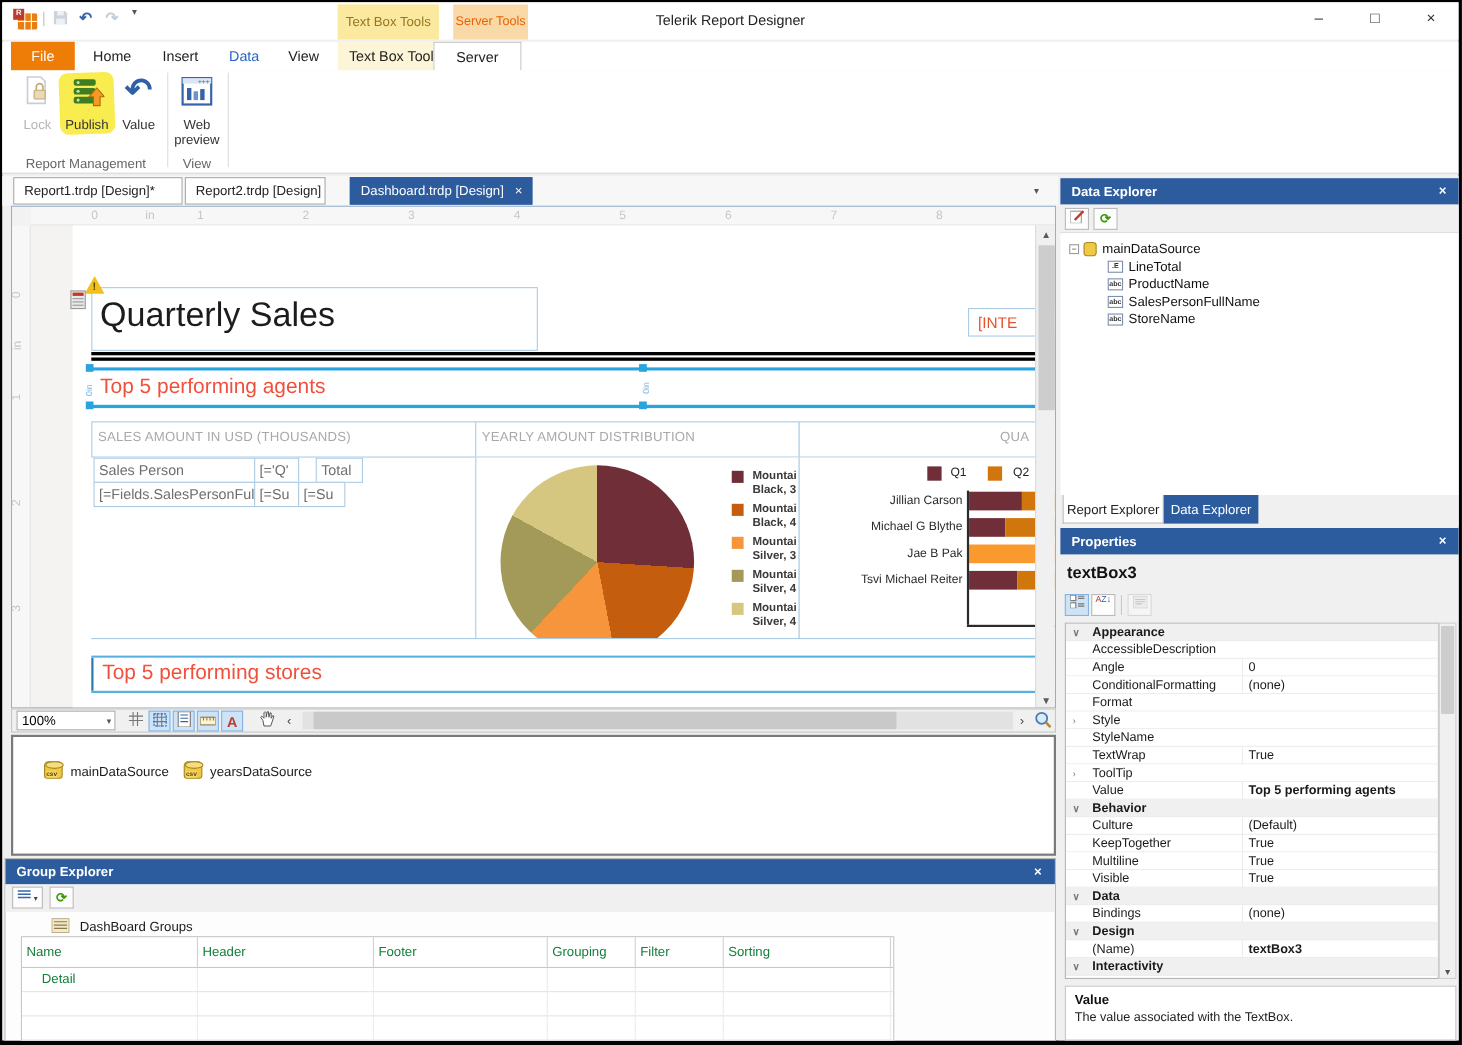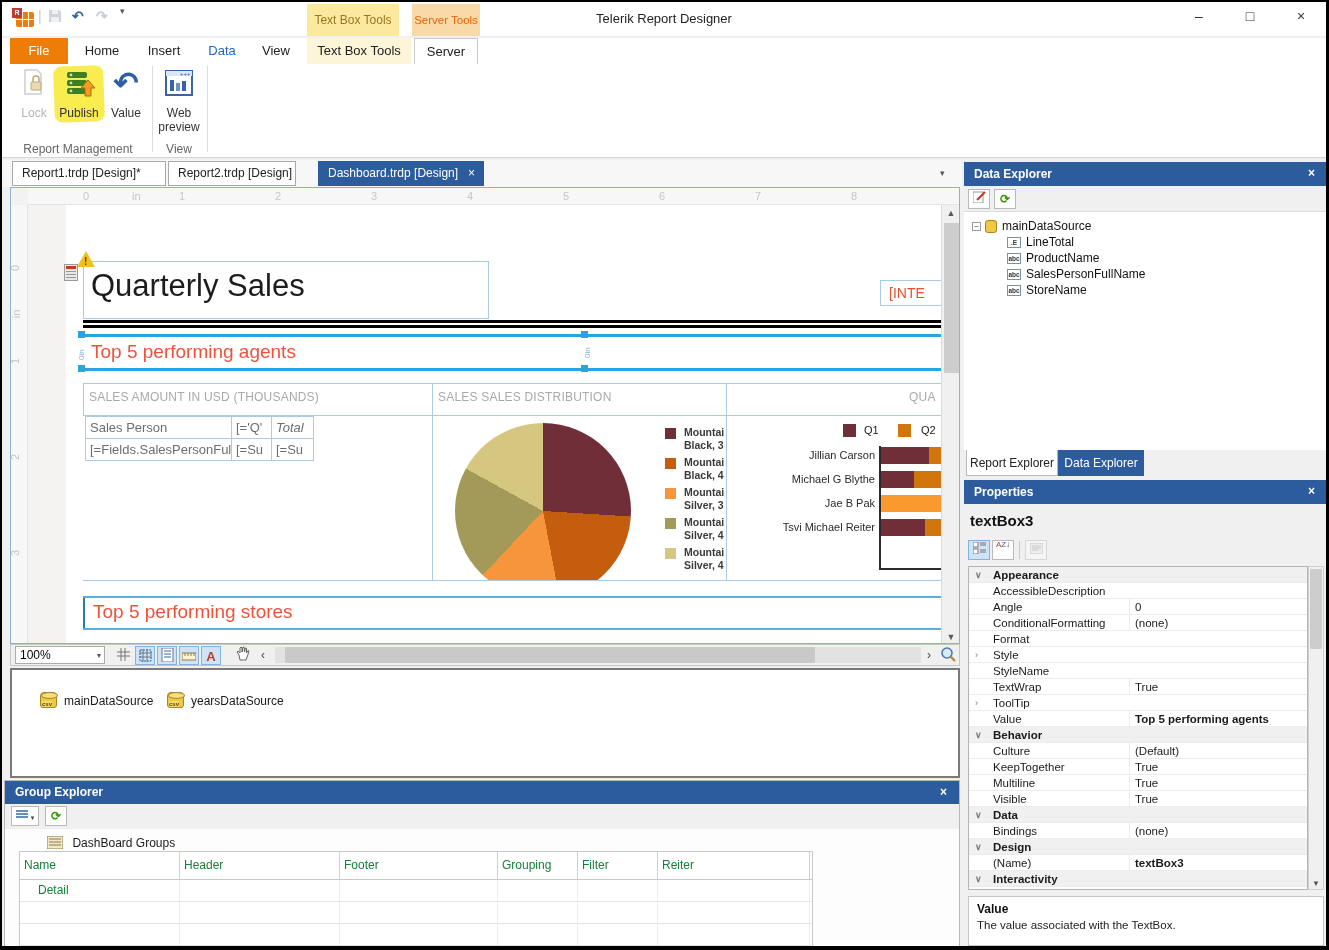--- a/index.html
+++ b/index.html
@@ -135,21 +135,21 @@
   <div class="ctx-block" style="left:305px;width:92px;background:#fbe9a0;color:#99761d;">Text Box Tools</div>
   <div class="ctx-block" style="left:410px;width:68px;background:#fad9a8;color:#e86200;font-size:11.5px;">Server Tools</div>
 
   <div class="abs" style="left:0;top:36px;width:100%;height:26px;background:#fff;"></div>
   <div class="rtab file" style="left:8px;width:58px;">File</div>
   <div class="rtab" style="left:72px;width:56px;">Home</div>
   <div class="rtab" style="left:134px;width:56px;">Insert</div>
   <div class="rtab" style="left:196px;width:48px;color:#2464c5;">Data</div>
   <div class="rtab" style="left:248px;width:52px;">View</div>
   <div class="rtab" style="left:305px;width:104px;background:#fdf5d7;">Text Box Tools</div>
-  <div class="rtab sel-ctx" style="left:412px;width:64px;">Server</div>
+  <div class="rtab sel-ctx" style="left:392px;width:80px;">Server</div>
 
   <div class="ribbon-body">
     <div class="hl-marker" style="left:52px;top:2px;width:50px;height:56px;"></div>
 
     <div class="rbtn" style="left:12px;width:40px;color:#b5b5b5;">
       <span class="ric">
         <svg width="30" height="32" viewBox="0 0 30 32">
             <path d="M6 2 h12 l4 4 v20 h-16 z" fill="#fff" stroke="#c9ced6" stroke-width="1.5"></path>
             <rect x="12" y="14" width="10" height="8" rx="1" fill="#e8d9b8" stroke="#c2a96f"></rect>
             <path d="M14 14 v-3 a3 3 0 0 1 6 0 v3" fill="none" stroke="#c2a96f" stroke-width="1.5"></path>
@@ -261,33 +261,33 @@
     <div class="handle" style="left:67px;top:177px;"></div>
     <div class="handle" style="left:570px;top:143px;"></div>
     <div class="handle" style="left:570px;top:177px;"></div>
     <span class="posind" style="left:66px;top:172px;">0in</span>
     <span class="posind" style="left:572px;top:170px;">0in</span>
 
     <div class="abs cell-b" style="left:72px;top:195px;width:350px;height:33px;background:#fff;">
       <span class="txt gray-caption" style="position:absolute;left:5px;top:6px;">SALES AMOUNT IN USD (THOUSANDS)</span>
     </div>
     <div class="abs cell-b" style="left:421px;top:195px;width:295px;height:33px;background:#fff;">
-      <span class="txt gray-caption" style="position:absolute;left:5px;top:6px;">SALES SALES DISTRIBUTION</span>
+      <span class="txt gray-caption" style="position:absolute;left:5px;top:6px;">YEARLY AMOUNT DISTRIBUTION</span>
     </div>
     <div class="abs cell-b" style="left:715px;top:195px;width:235px;height:33px;background:#fff;">
       <span class="txt gray-caption" style="position:absolute;left:182px;top:6px;">QUA</span>
     </div>
 
     <div class="abs cell-b" style="left:74px;top:228px;width:147px;height:23px;background:#fff;">
       <span class="txt" style="position:absolute;left:4px;top:3px;font-size:13px;color:#6e6e6e;">Sales Person</span>
     </div>
     <div class="abs cell-b" style="left:220px;top:228px;width:41px;height:23px;background:#fff;">
       <span class="txt" style="position:absolute;left:4px;top:3px;font-size:13px;color:#6e6e6e;">[='Q'</span>
     </div>
-    <div class="abs cell-b" style="left:260px;top:228px;width:43px;height:23px;background:#fff;font-style:italic;">
+    <div class="abs cell-b" style="left:276px;top:228px;width:43px;height:23px;background:#fff;">
       <span class="txt" style="position:absolute;left:4px;top:3px;font-size:13px;color:#6e6e6e;">Total</span>
     </div>
     <div class="abs cell-b" style="left:74px;top:250px;width:147px;height:23px;background:#fff;">
       <span class="txt" style="position:absolute;left:4px;top:3px;font-size:13px;color:#6e6e6e;">[=Fields.SalesPersonFull</span>
     </div>
     <div class="abs cell-b" style="left:220px;top:250px;width:41px;height:23px;background:#fff;">
       <span class="txt" style="position:absolute;left:4px;top:3px;font-size:13px;color:#6e6e6e;">[=Su</span>
     </div>
     <div class="abs cell-b" style="left:260px;top:250px;width:43px;height:23px;background:#fff;">
       <span class="txt" style="position:absolute;left:4px;top:3px;font-size:13px;color:#6e6e6e;">[=Su</span>
@@ -463,21 +463,21 @@
         </svg>
       <span style="font-size:12px;color:#1a1a1a;vertical-align:middle;margin-left:5px;">DashBoard Groups</span>
     </div>
     <div class="abs" style="left:14px;top:70px;width:794px;height:96px;border:1px solid #c8c8c8;background:#fff;" id="group-table">
         <div style="position: relative; height: 28px; border-bottom: 1px solid rgb(200, 200, 200);">
           <div class="ge-col" style="left: 0px; width: 160px;">Name</div>
           <div class="ge-col" style="left: 160px; width: 160px;">Header</div>
           <div class="ge-col" style="left: 320px; width: 158px;">Footer</div>
           <div class="ge-col" style="left: 478px; width: 80px;">Grouping</div>
           <div class="ge-col" style="left: 558px; width: 80px;">Filter</div>
-          <div class="ge-col" style="left: 638px; width: 152px;">Reiter</div>
+          <div class="ge-col" style="left: 638px; width: 152px;">Sorting</div>
         </div>
         <div style="position: relative; height: 22px; border-bottom: 1px solid rgb(228, 228, 228);">
           <div class="ge-col" style="left: 0px; width: 160px; padding-top: 3px; padding-left: 18px; border-right: 1px solid rgb(236, 236, 236);">Detail</div>
           <div class="ge-col" style="left: 160px; width: 160px; padding-top: 3px; padding-left: 4px; border-right: 1px solid rgb(236, 236, 236);"></div>
           <div class="ge-col" style="left: 320px; width: 158px; padding-top: 3px; padding-left: 4px; border-right: 1px solid rgb(236, 236, 236);"></div>
           <div class="ge-col" style="left: 478px; width: 80px; padding-top: 3px; padding-left: 4px; border-right: 1px solid rgb(236, 236, 236);"></div>
           <div class="ge-col" style="left: 558px; width: 80px; padding-top: 3px; padding-left: 4px; border-right: 1px solid rgb(236, 236, 236);"></div>
           <div class="ge-col" style="left: 638px; width: 152px; padding-top: 3px; padding-left: 4px; border-right: 1px solid rgb(236, 236, 236);"></div>
         </div>
         <div style="position: relative; height: 22px; border-bottom: 1px solid rgb(228, 228, 228);">

